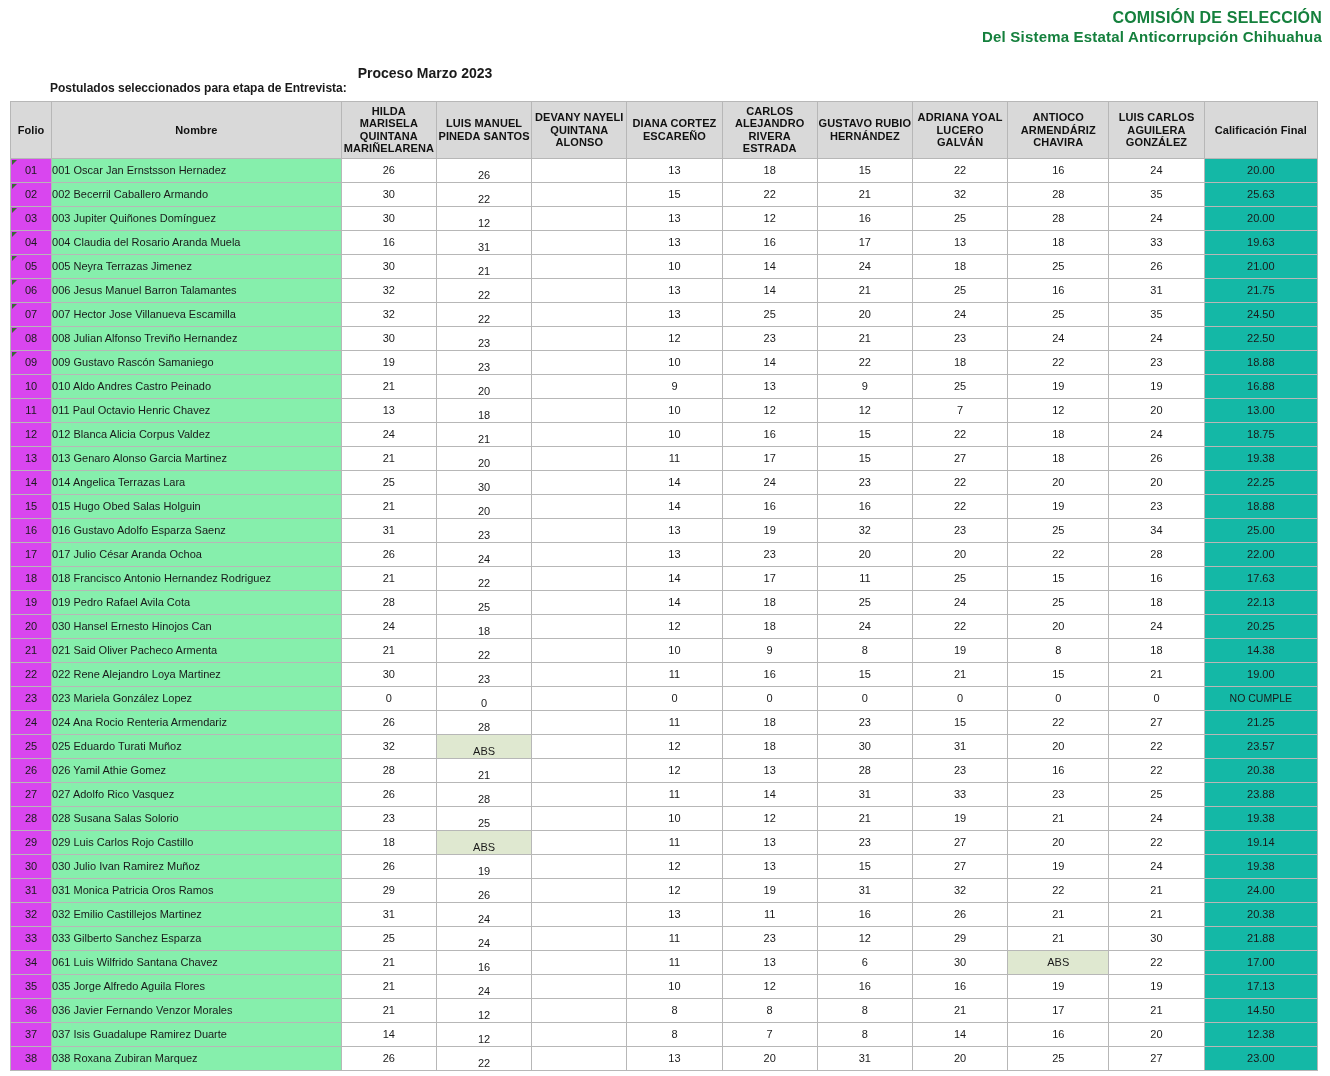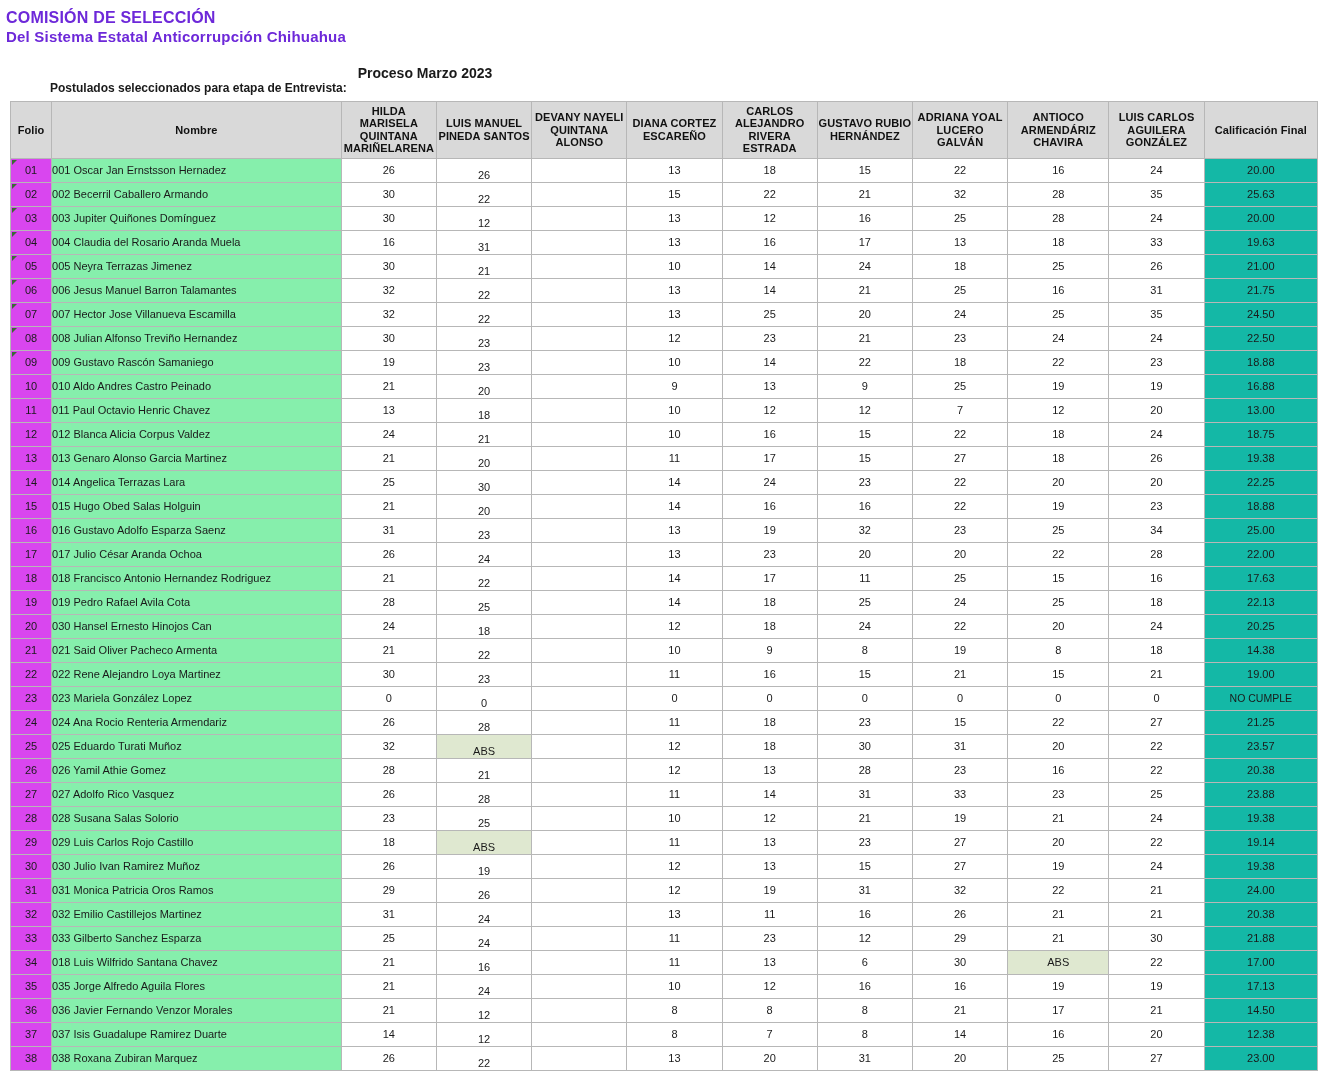--- a/index.html
+++ b/index.html
@@ -13,26 +13,27 @@
     font-family: "Liberation Sans", sans-serif;
     color: #1a1a1a;
     overflow: hidden;
   }
   .page {
     position: relative;
     width: 1330px;
     height: 1076px;
   }
   .org-title {
-    color: #6d28d9;
+    color: #15803d;
     font-weight: bold;
     font-size: 16px;
     letter-spacing: 0.2px;
     padding: 8px 8px 0 6px;
     line-height: 1.25;
+    text-align: right;
   }
   .org-title .line2 {
     font-size: 15px;
   }
   .doc-title {
     text-align: center;
     font-weight: bold;
     font-size: 14px;
     margin-top: 18px;
     padding-right: 480px;
@@ -607,21 +608,21 @@
           <td class="score">11</td>
           <td class="score">23</td>
           <td class="score">12</td>
           <td class="score">29</td>
           <td class="score">21</td>
           <td class="score">30</td>
           <td class="final">21.88</td>
         </tr>
         <tr>
           <td class="folio">34</td>
-          <td class="nombre">018 Luis Wilfrido Santana Chavez</td>
+          <td class="nombre">061 Luis Wilfrido Santana Chavez</td>
           <td class="score">21</td>
           <td class="score col2">16</td>
           <td class="score empty"></td>
           <td class="score">11</td>
           <td class="score">13</td>
           <td class="score">6</td>
           <td class="score">30</td>
           <td class="score abs">ABS</td>
           <td class="score">22</td>
           <td class="final">17.00</td>

